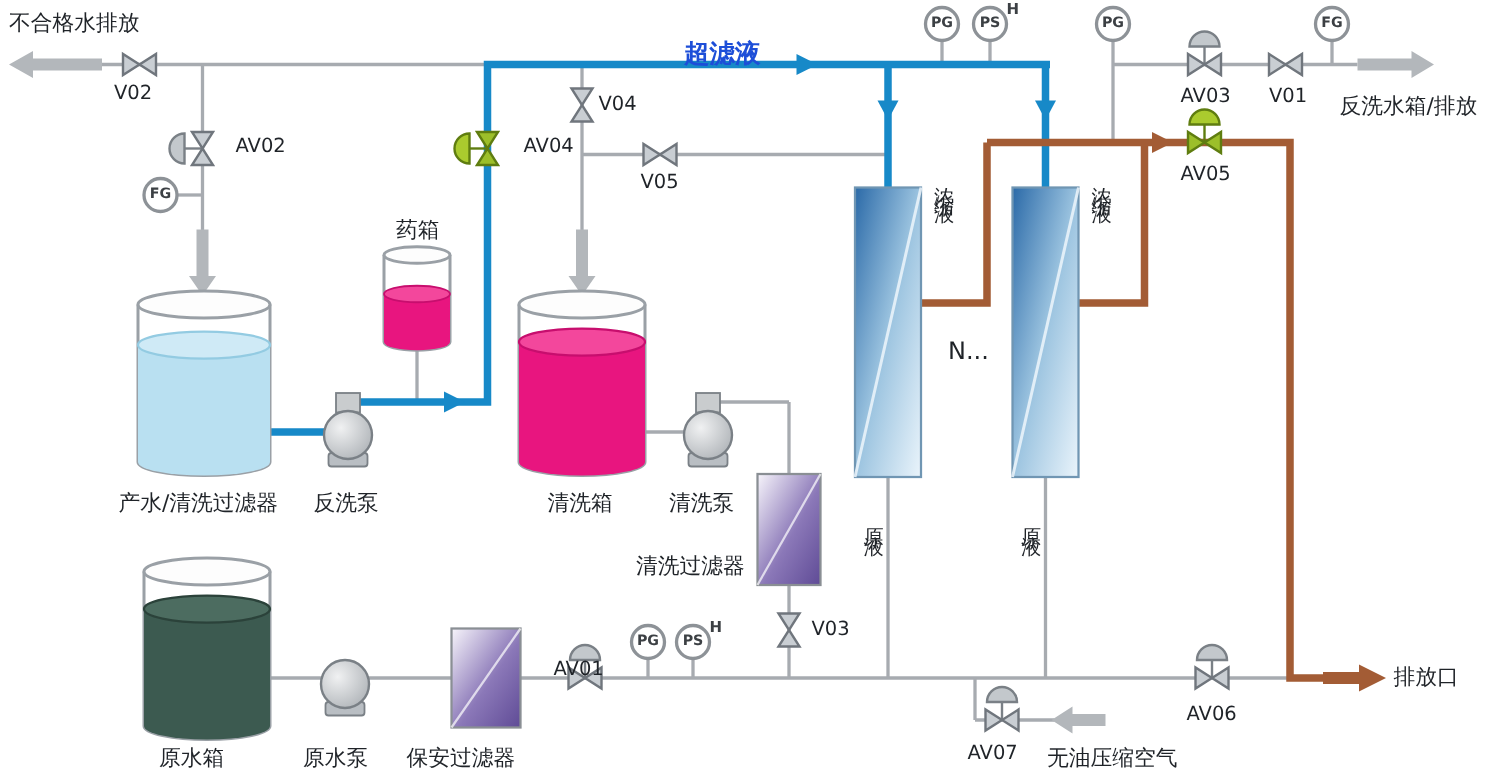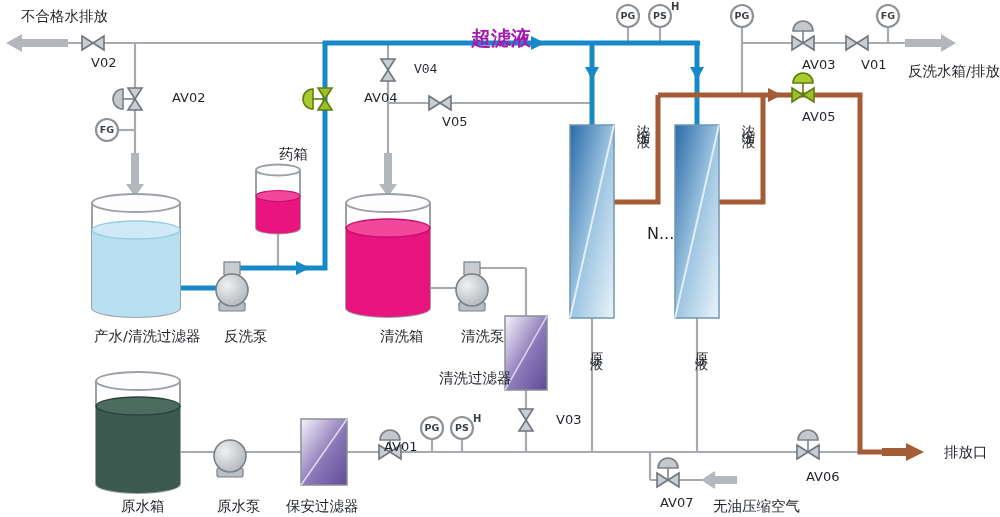--- a/index.html
+++ b/index.html
@@ -22,24 +22,24 @@
   .dgray  { fill:#c3c8cc; stroke:#7a8086; stroke-width:1.6; }
   .dgreen { fill:#aacb2e; stroke:#5f7d10; stroke-width:1.6; }
   .gauge  { fill:#ffffff; stroke:#8d9297; stroke-width:2.2; }
   .pumpbody   { fill:url(#gradPump); stroke:#7a8086; stroke-width:1.6; }
   .pumpbase   { fill:#b9bec3; stroke:#7a8086; stroke-width:1.2; }
   .pumpnozzle { fill:#c9ccce; stroke:#7a8086; stroke-width:1.2; }
   .tankwall { fill:#ffffff; stroke:#9aa0a6; stroke-width:2; }
   .tankrim  { fill:#fdfdfd; stroke:#9aa0a6; stroke-width:2; }
 
   
-  .lbl { position:absolute; font-size:14px; color:#1f2328; white-space:nowrap; line-height:1.25;margin-left:15px; }
+  .lbl { position:absolute; font-size:14px; color:#1f2328; white-space:nowrap; line-height:1.25; }
   .eq  { font-size:14.5px; }
   .tag { font-size:13px; }
-  .flow-blue { font-size:20px; font-weight:bold; color:#a21caf; }
+  .flow-blue { font-size:17px; font-weight:bold; color:#1d4ed8; }
   .vert { writing-mode:vertical-rl; text-orientation:upright; letter-spacing:5px; font-size:13.5px; }
   .g   { position:absolute; width:22px; text-align:center; font-size:9.5px; font-weight:bold; color:#3c4044; white-space:nowrap; }
   .sup { position:absolute; font-size:10px; font-weight:bold; color:#3c4044; }
 </style>
 </head>
 <body>
 
 <div class="stage">
 
   <svg width="1000" height="517" viewBox="0 0 1000 517">
@@ -242,21 +242,21 @@
         <circle class="gauge" r="11"></circle>
       </g>
   </svg>
 
   <div class="lbl eq" style="left:6px; top:7px;">不合格水排放</div>
   <div class="lbl tag" style="left:76px;  top:55px;">V02</div>
   <div class="lbl tag" style="left:157px; top:90px;">AV02</div>
   <div class="g" style="left:96px; top:124px;">FG</div>
   <div class="lbl eq" style="left:264px; top:145px;">药箱</div>
   <div class="lbl flow-blue" style="left:456px; top:26px;">超滤液</div>
-  <div class="lbl tag" style="left:399px; top:62px;font-family:Liberation Mono, monospace;">V04</div>
+  <div class="lbl tag" style="left:399px; top:62px;">V04</div>
   <div class="lbl tag" style="left:349px; top:90px;">AV04</div>
   <div class="lbl tag" style="left:427px; top:114px;">V05</div>
   <div class="g" style="left:617px; top:10px;">PG</div>
   <div class="g" style="left:649px; top:10px;">PS</div>
   <div class="sup" style="left:671px; top:1px;">H</div>
   <div class="g" style="left:731px; top:10px;">PG</div>
   <div class="g" style="left:877px; top:10px;">FG</div>
   <div class="lbl tag" style="left:787px; top:57px;">AV03</div>
   <div class="lbl tag" style="left:846px; top:57px;">V01</div>
   <div class="lbl eq" style="left:893px; top:62px;">反洗水箱/排放</div>

